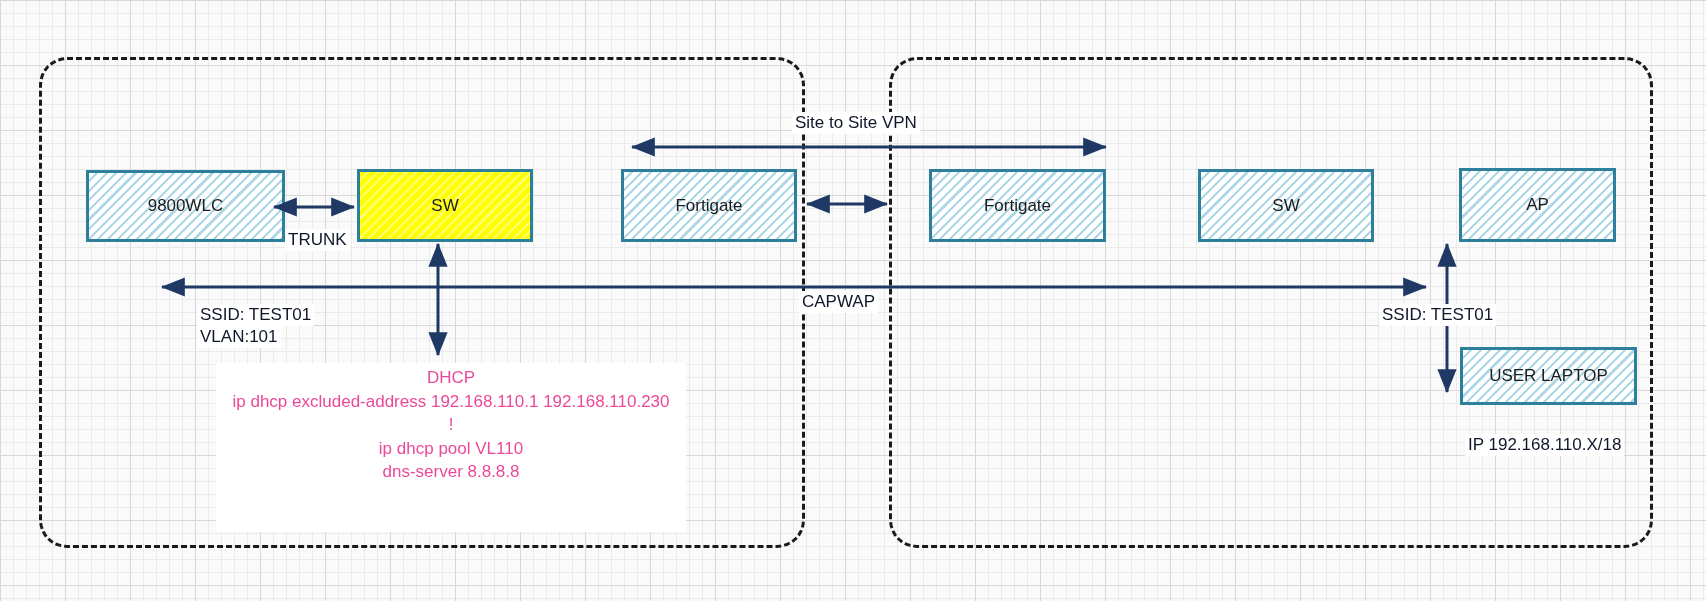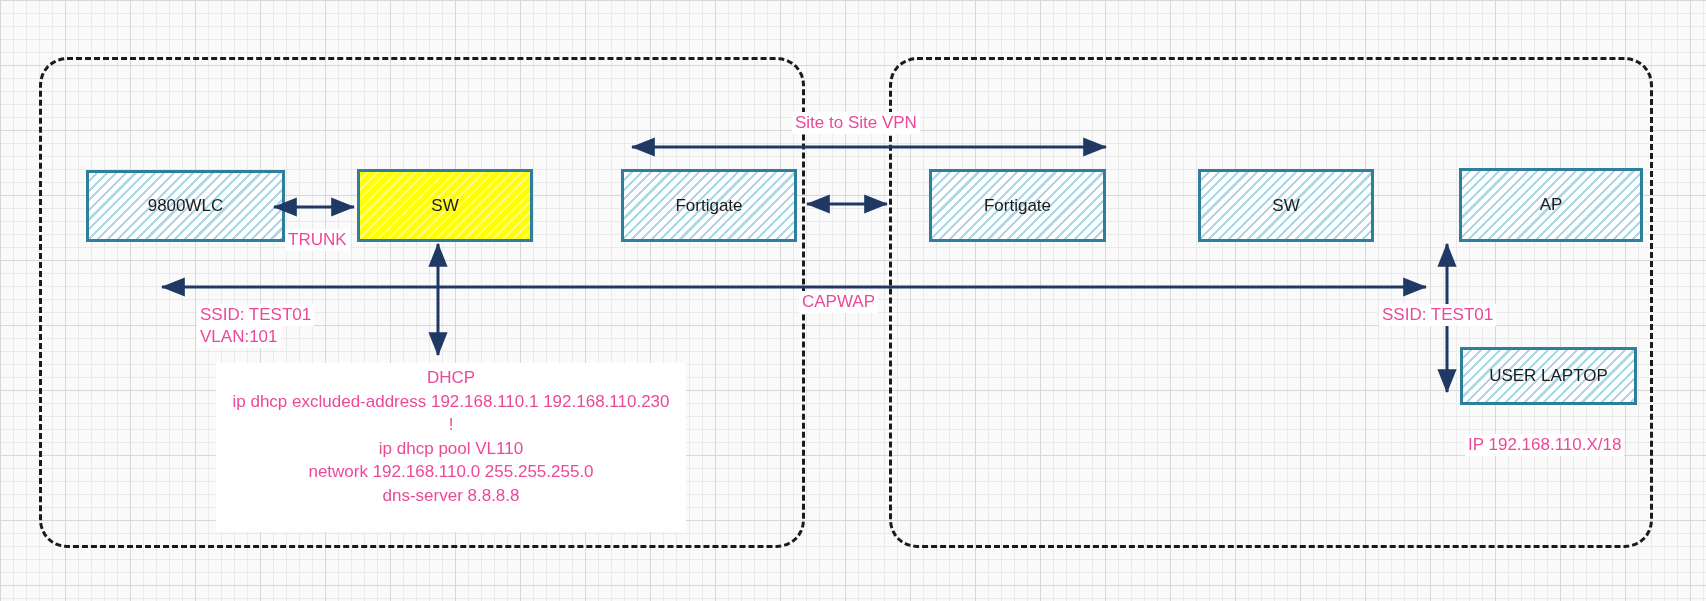--- a/index.html
+++ b/index.html
@@ -41,35 +41,35 @@
   .device.yellow {
     background:repeating-linear-gradient(135deg,
       #ffff00 0px, #ffff00 4.6px,
       #ffff6b 4.6px, #ffff6b 6.8px);
   }
   .dev-wlc      { left:86px;   top:170px; width:199px; height:72px; }
   .dev-sw-left  { left:357px;  top:169px; width:176px; height:73px; }
   .dev-fg-left  { left:621px;  top:169px; width:176px; height:73px; }
   .dev-fg-right { left:929px;  top:169px; width:177px; height:73px; }
   .dev-sw-right { left:1198px; top:169px; width:176px; height:73px; }
-  .dev-ap       { left:1459px; top:168px; width:184px; height:74px; }
+  .dev-ap       { left:1459px; top:168px; width:157px; height:74px; }
   .dev-laptop   { left:1460px; top:347px; width:177px; height:58px; }
 
   .arrow-layer {
     position:absolute; left:0; top:0; width:1706px; height:601px;
     z-index:4; pointer-events:none;
   }
   .arrow-layer line { pointer-events:stroke; }
 
   .lbl {
     position:absolute;
     background:#ffffff;
     padding:0 3px;
     font-size:17px; line-height:22px;
-    color:#ec4899;
+    color:#0f172a;
     white-space:nowrap;
     z-index:5;
   }
   .lbl-vpn        { left:792px;  top:112px; }
   .lbl-trunk      { left:285px;  top:229px; }
   .lbl-capwap     { left:799px;  top:291px; }
   .lbl-ssid-l1    { left:197px;  top:304px; }
   .lbl-ssid-l2    { left:197px;  top:326px; }
   .lbl-ssid-r     { left:1379px; top:304px; }
   .lbl-laptop-ip  { left:1465px; top:434px; }
@@ -135,17 +135,16 @@
   <div class="lbl lbl-ssid-l1">SSID: TEST01</div>
   <div class="lbl lbl-ssid-l2">VLAN:101</div>
   <div class="lbl lbl-ssid-r">SSID: TEST01</div>
   <div class="lbl lbl-laptop-ip">IP 192.168.110.X/18</div>
 
   <div class="dhcp-box">
     <div>DHCP</div>
     <div>ip dhcp excluded-address 192.168.110.1 192.168.110.230</div>
     <div>!</div>
     <div>ip dhcp pool VL110</div>
-    <div>network 192.168.110.0 255.255.255.0</div>
     <div>dns-server 8.8.8.8</div>
   </div>
 
 </div>
 
 </body></html>

